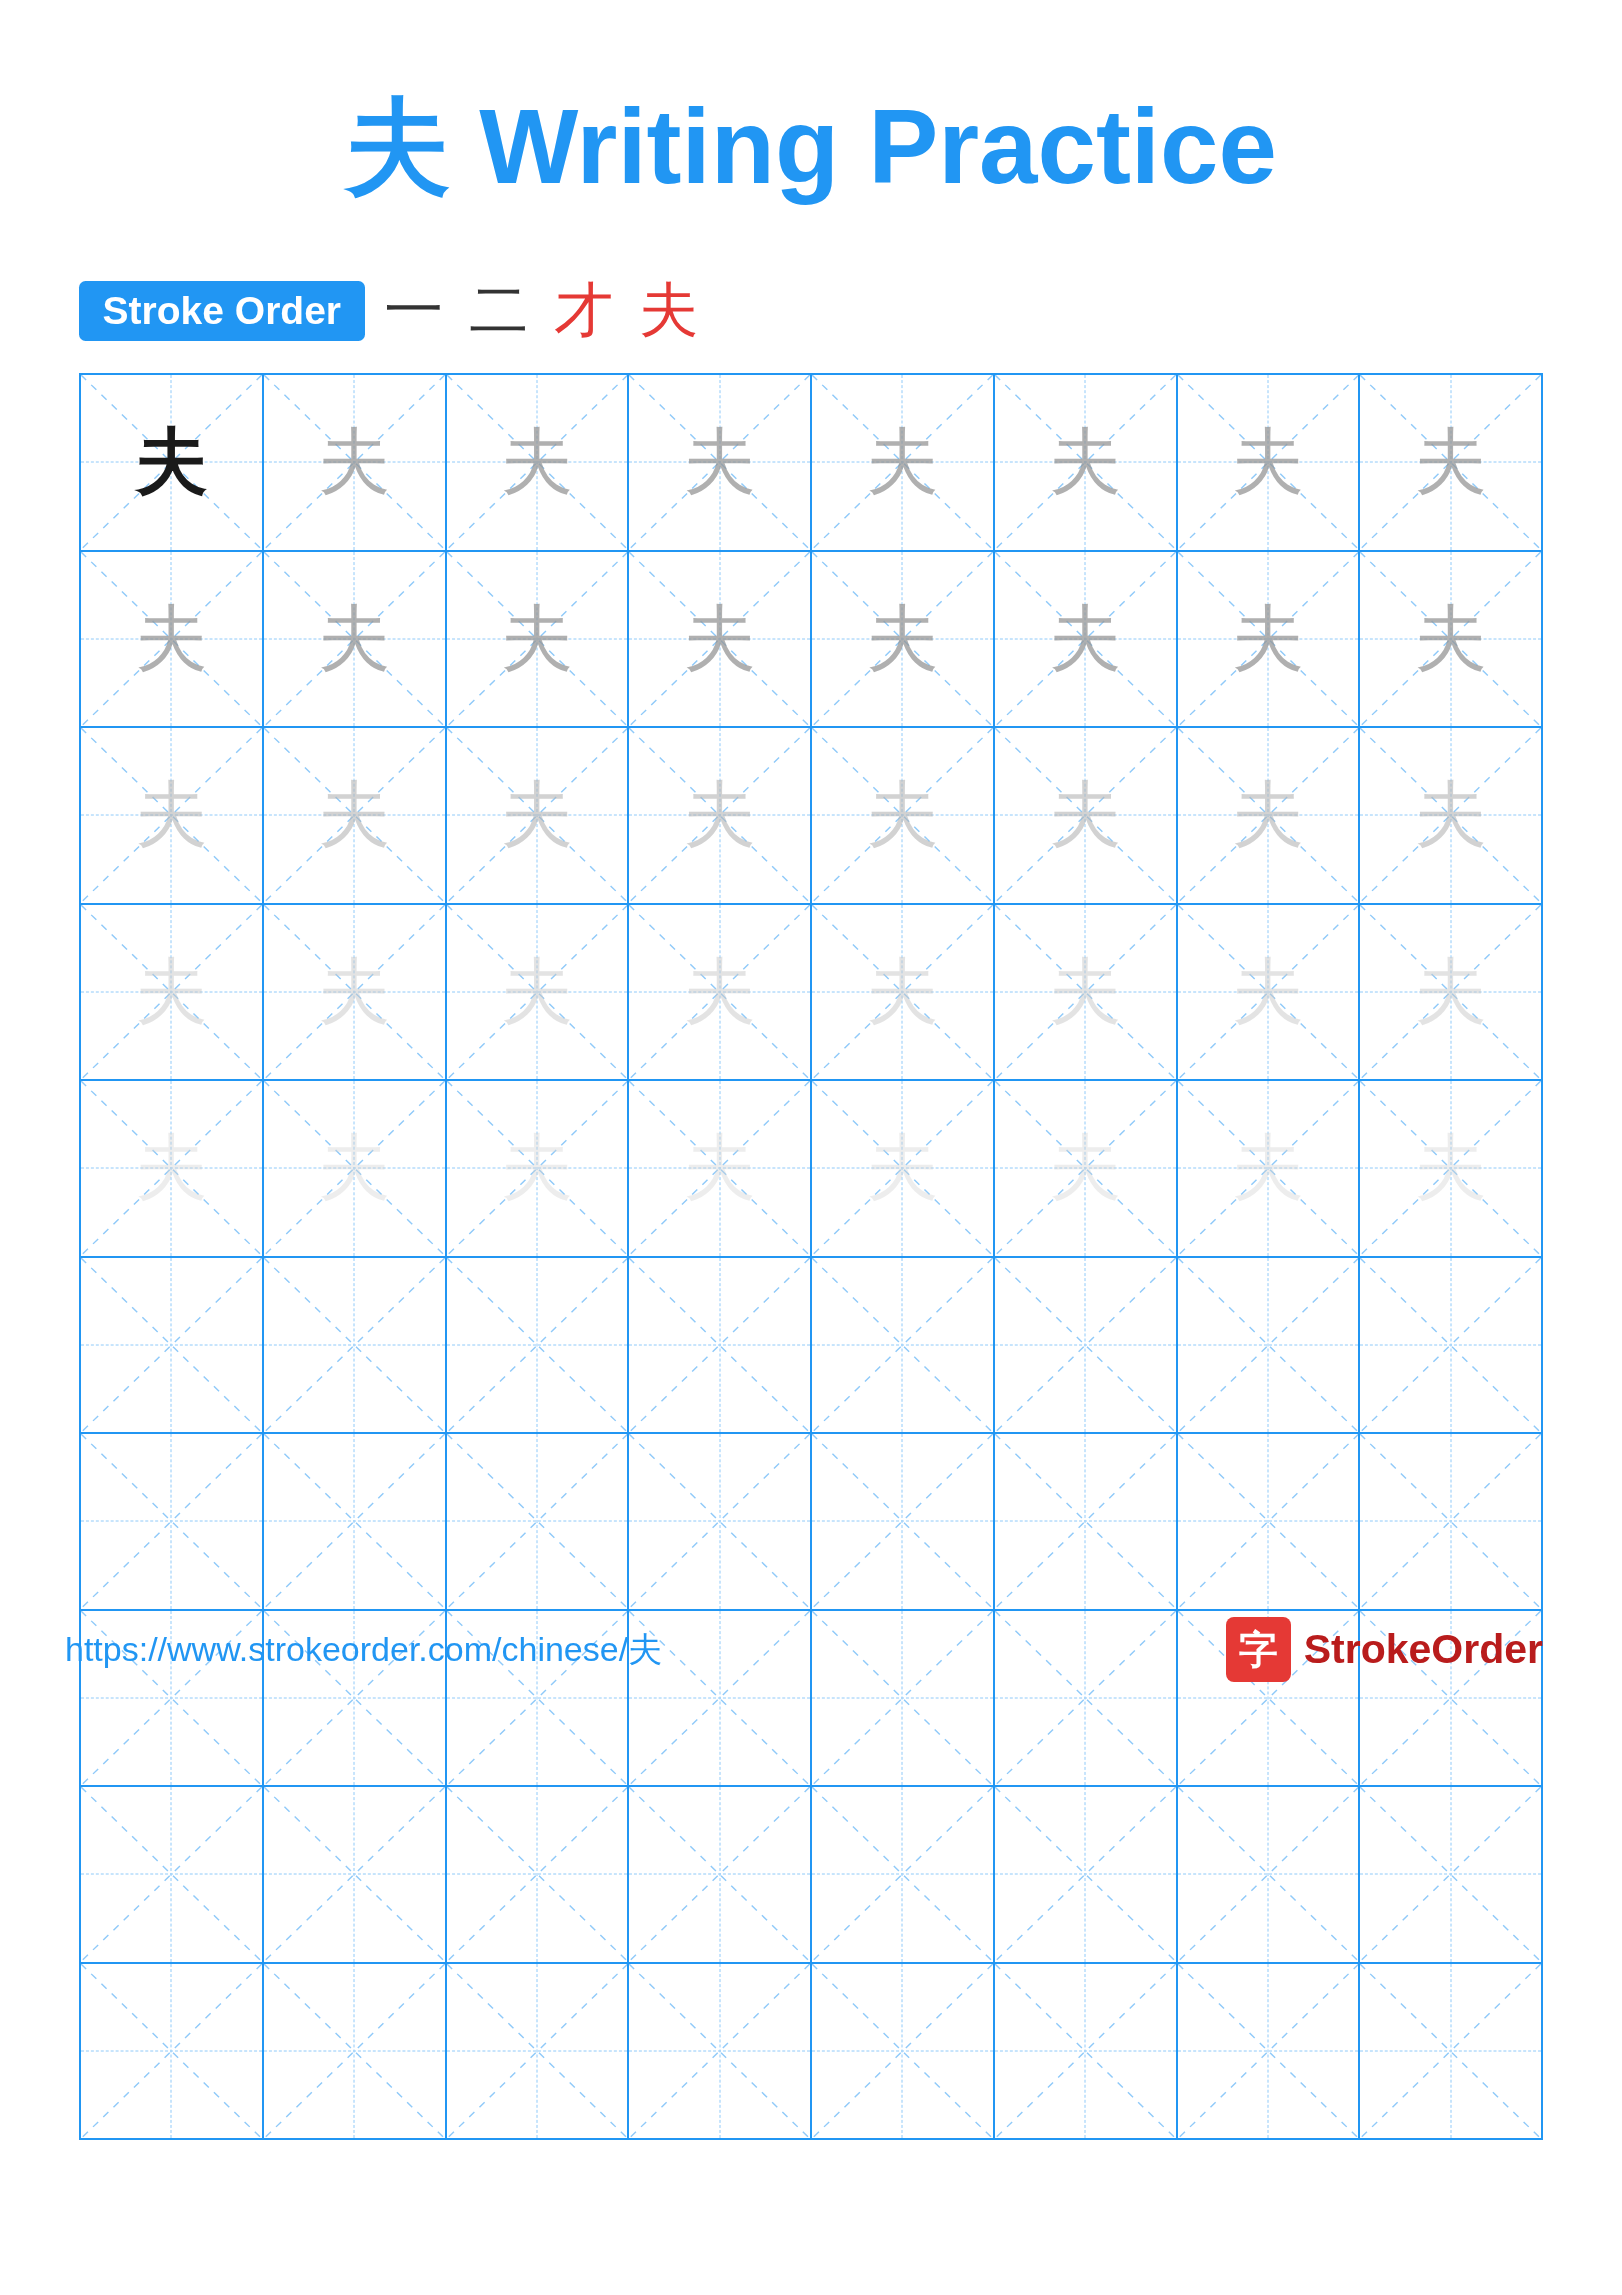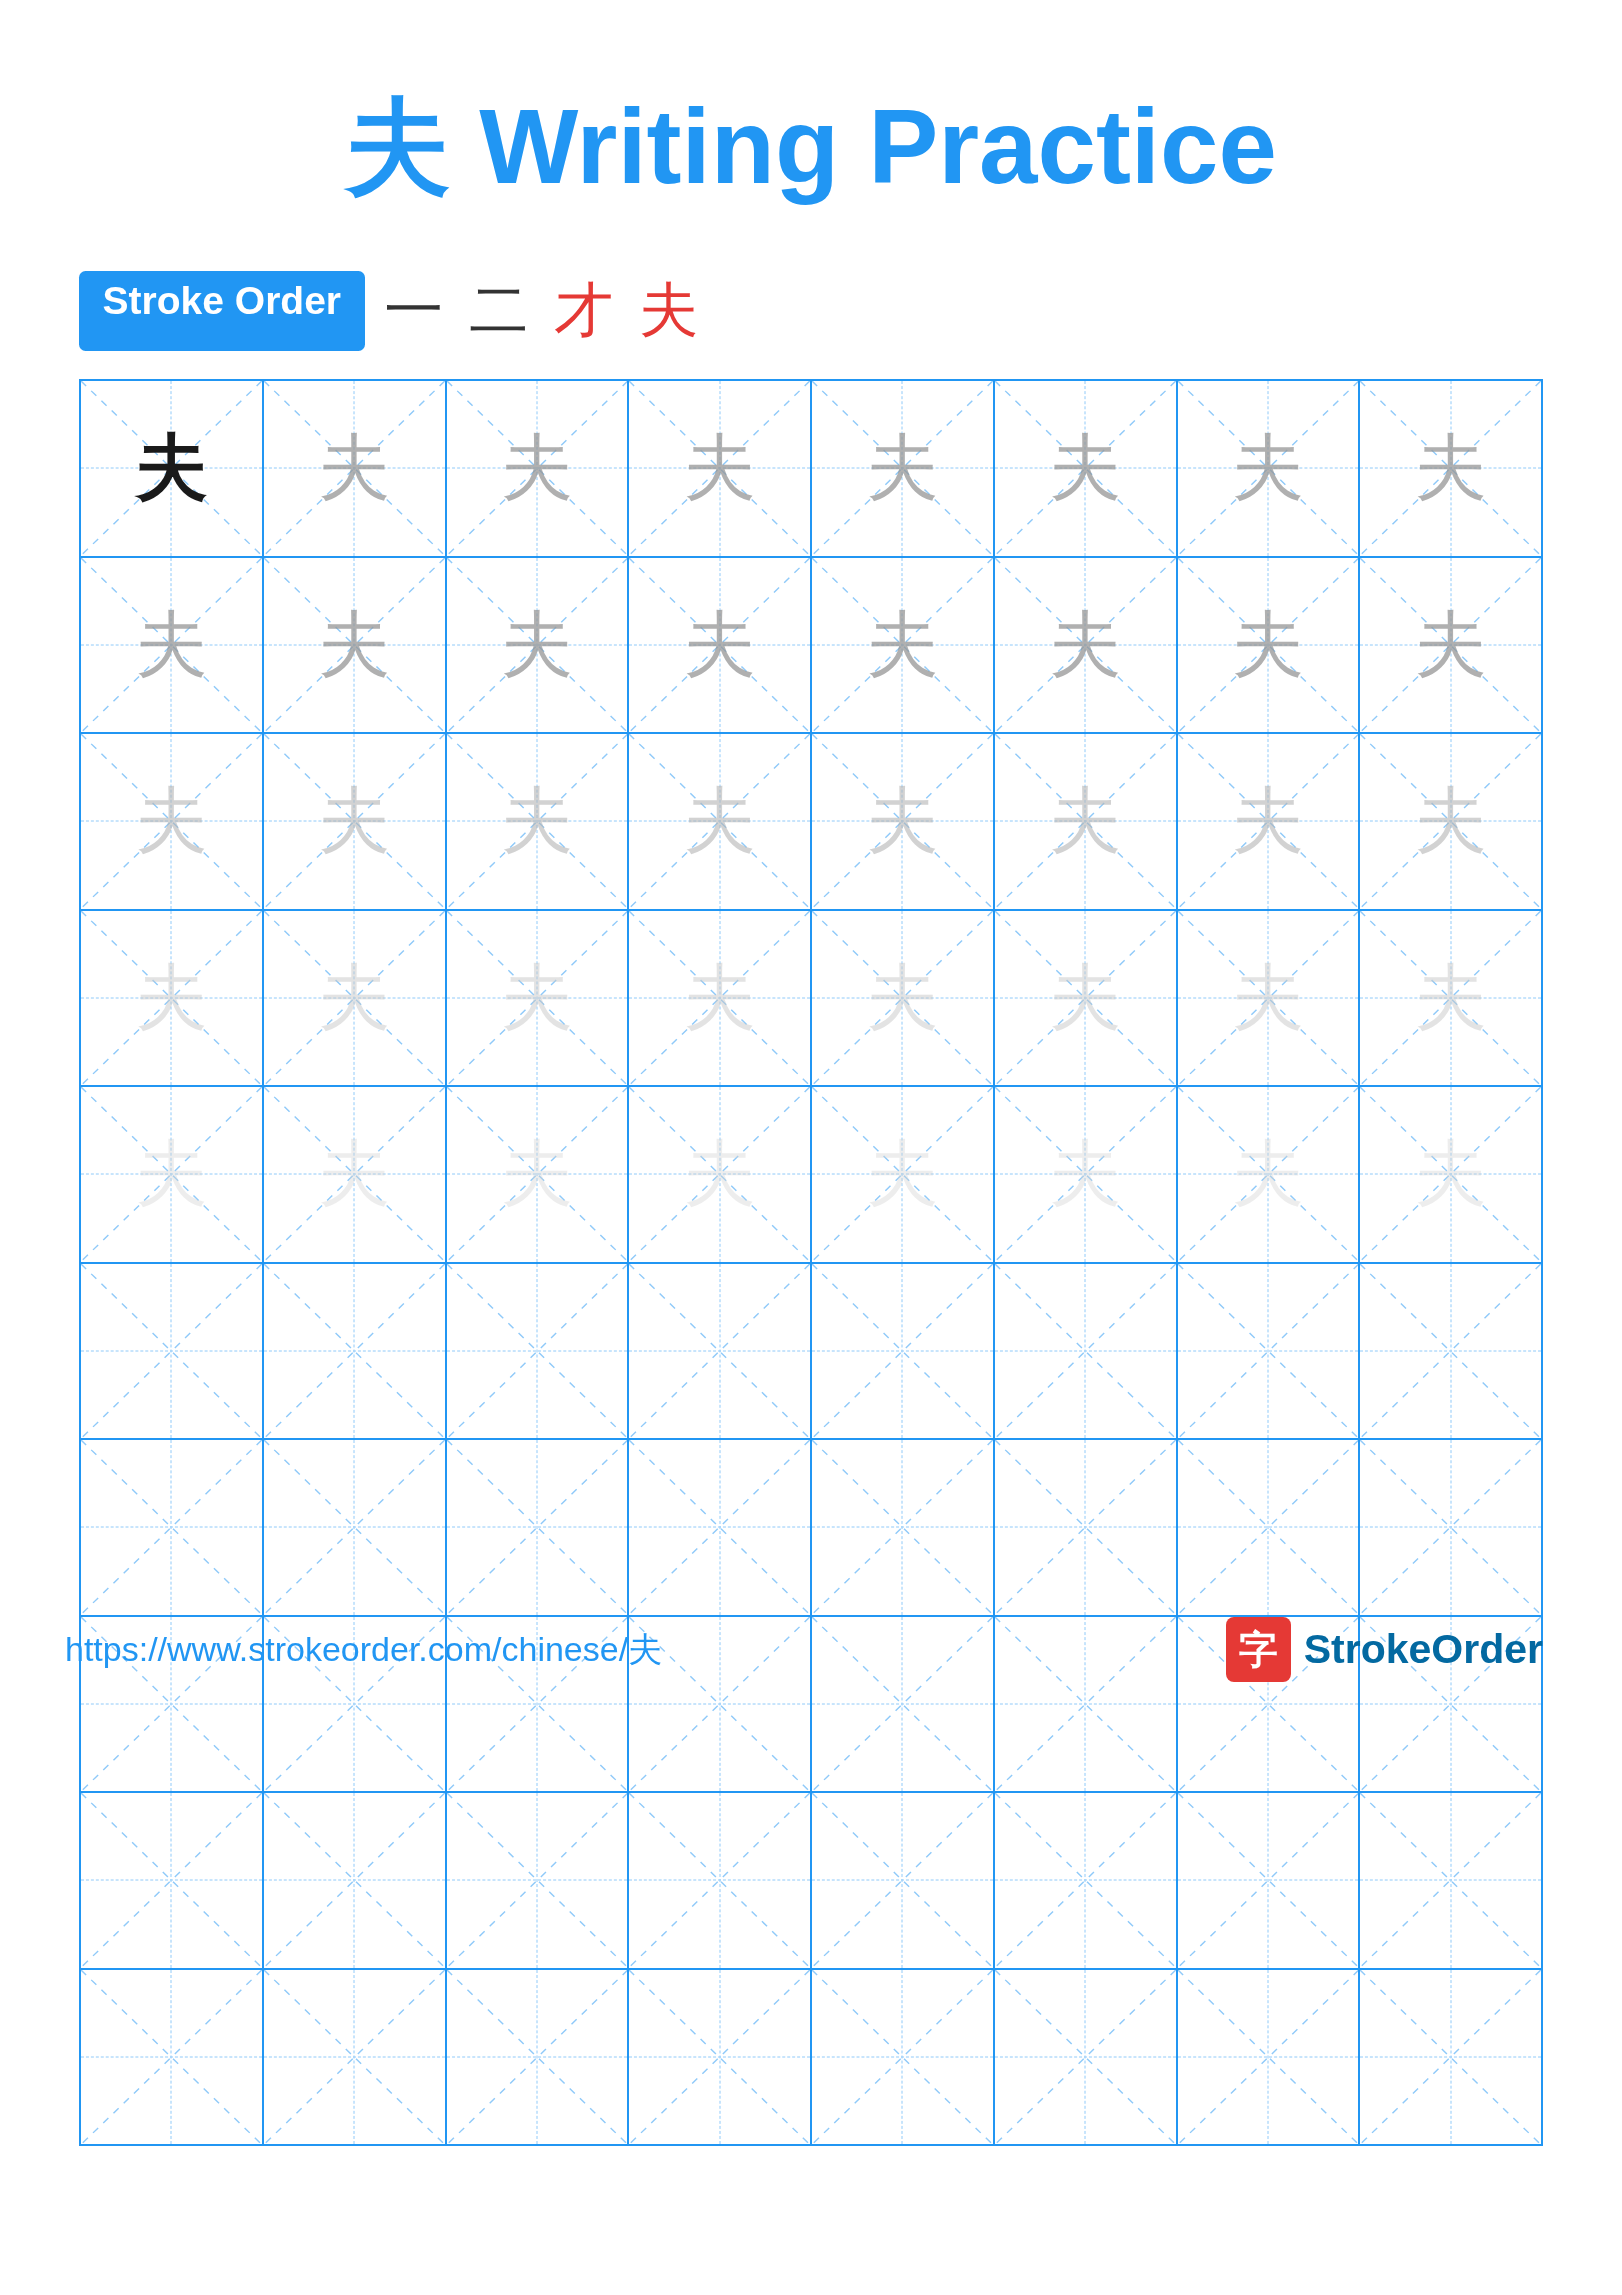--- a/index.html
+++ b/index.html
@@ -30,21 +30,22 @@
       margin-bottom: 52px;
       font-family: Arial, sans-serif;
     }
 
     .title .char {
       color: #2196F3;
     }
 
     .stroke-order-row {
       display: flex;
-      margin-bottom: 28px;
+      align-items: center;
+      margin-bottom: 22px;
       gap: 19.6px;
     }
 
     .stroke-order-badge {
       background: #2196F3;
       color: #fff;
       font-size: 39px;
       font-family: Arial, sans-serif;
       font-weight: bold;
       padding: 7.9px 23.6px;
@@ -185,21 +186,21 @@
       align-items: center;
       justify-content: center;
       border-radius: 7.9px;
       font-family: serif;
       font-weight: bold;
     }
 
     .footer-logo-text {
       font-size: 41px;
       font-weight: bold;
-      color: #0369a1;
+      color: #b91c1c;
       font-family: Arial, sans-serif;
     }
   </style>
 </head>
 <body>
 
 <div class="page">
 
   <h1 class="title">
     <span class="char">夫</span>

